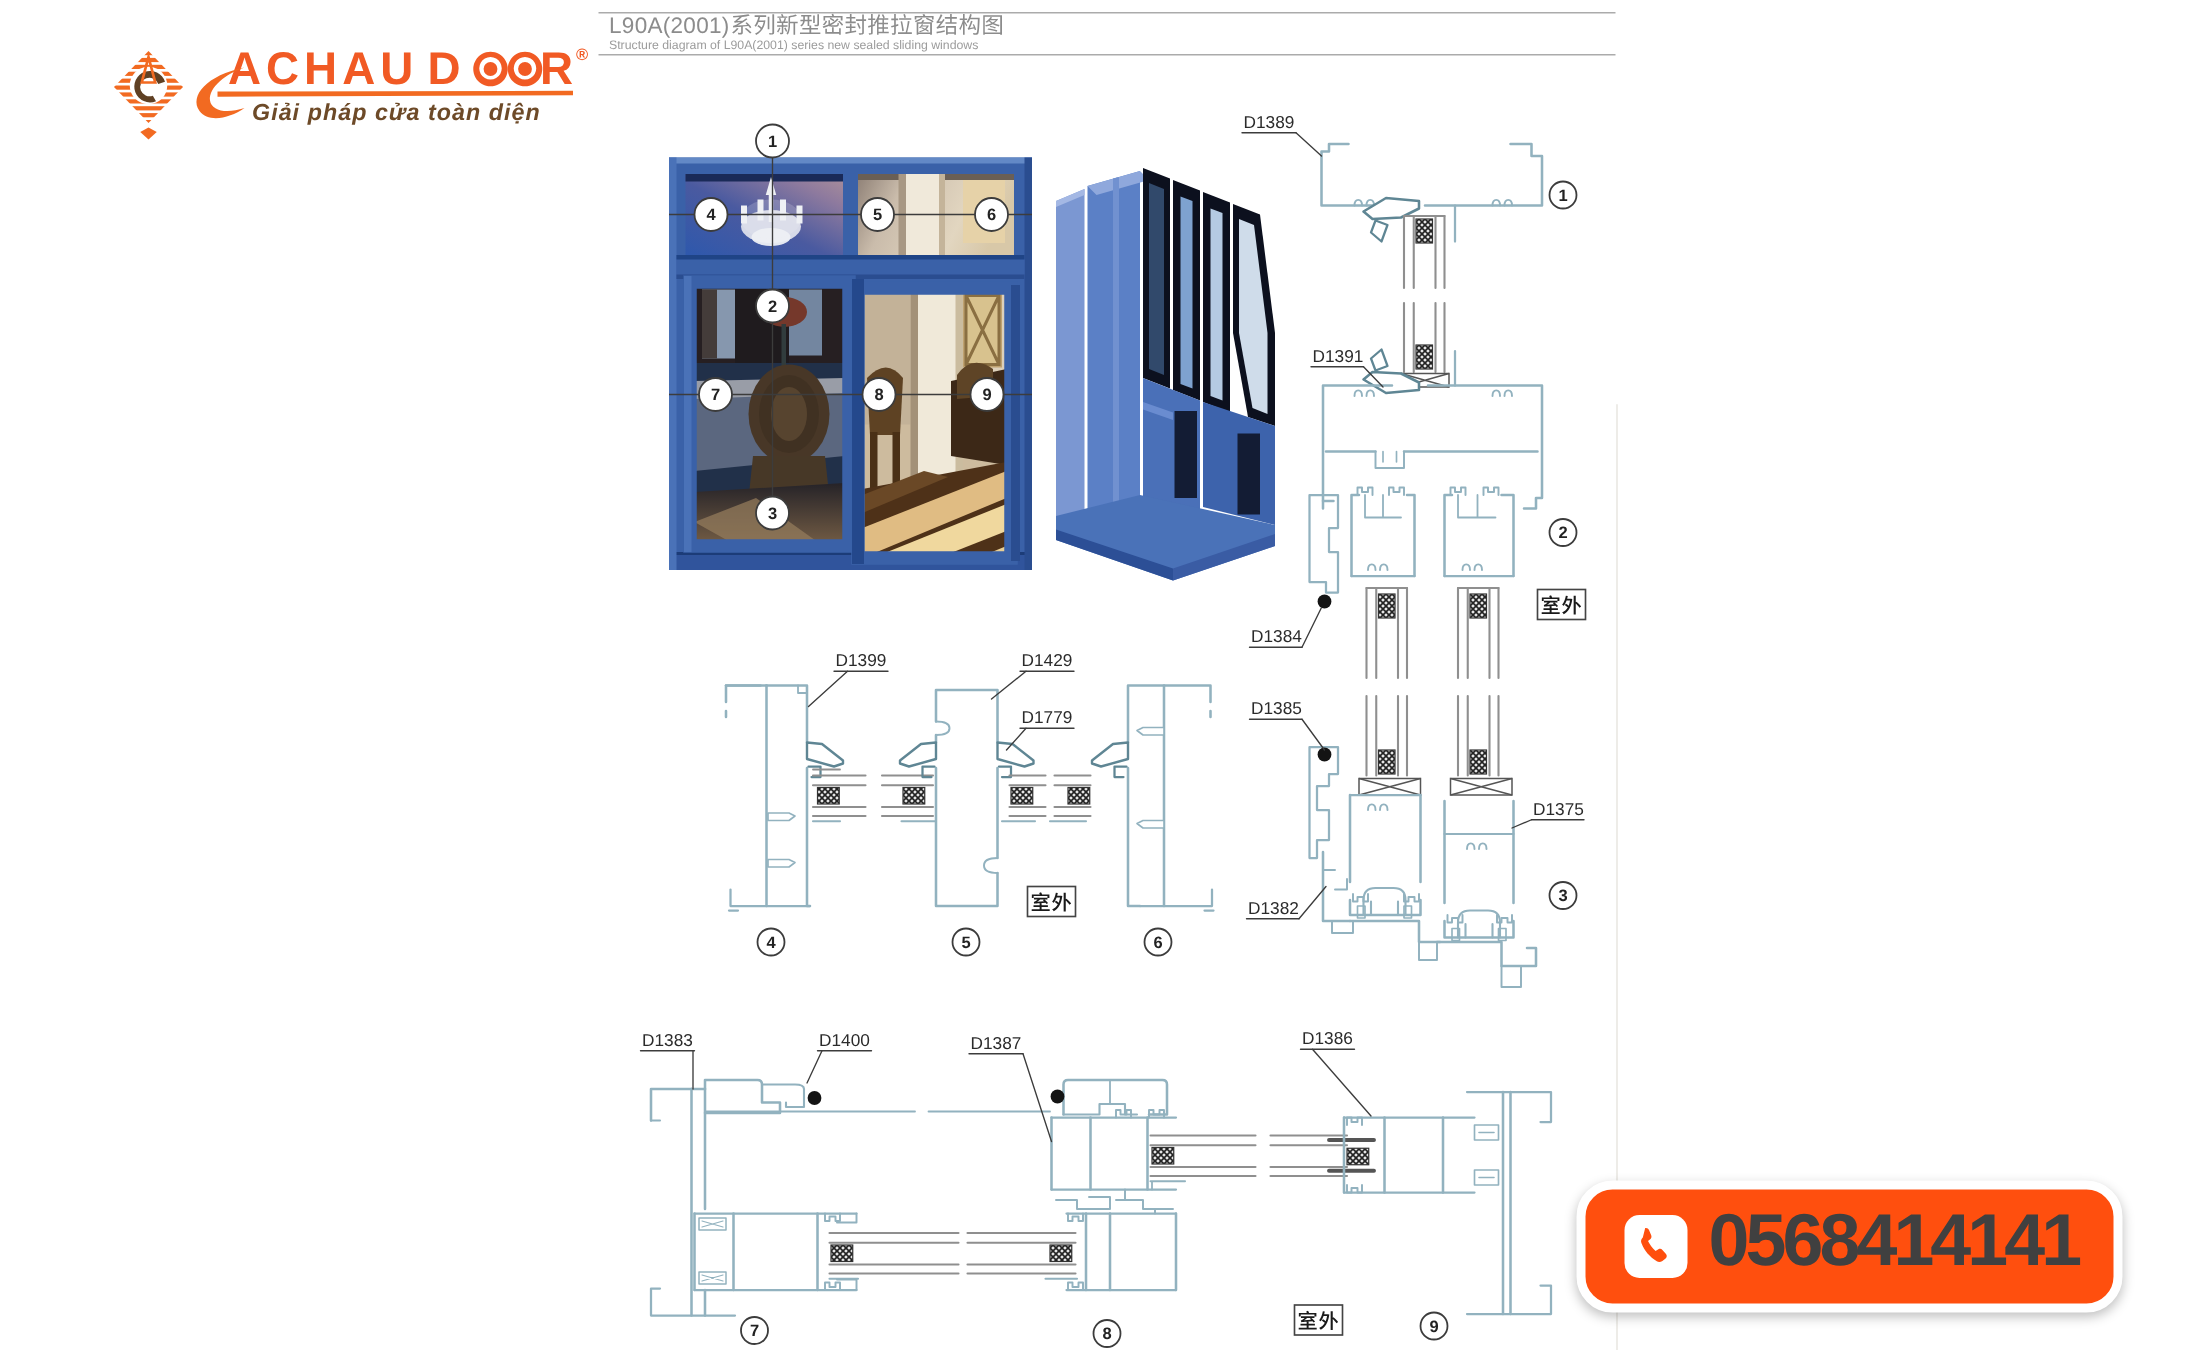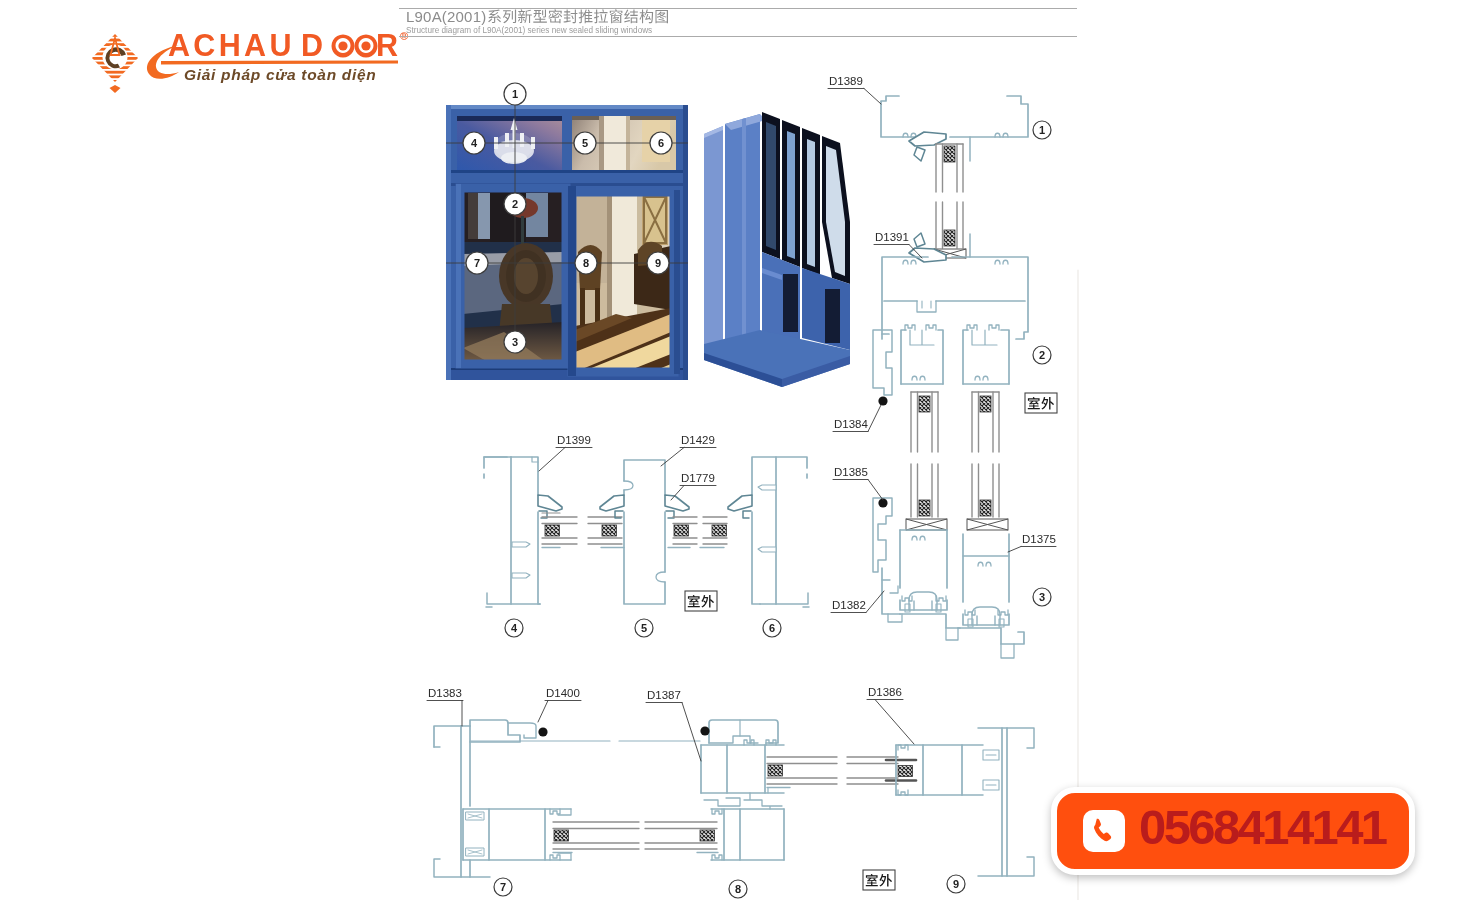--- a/index.html
+++ b/index.html
@@ -1,20 +1,20 @@
 <!DOCTYPE html>
 <html><head><meta charset="utf-8">
 <style>
 html,body{margin:0;padding:0;background:#ffffff;width:1472px;height:900px;overflow:hidden}
 body{position:relative;font-family:"Liberation Sans",sans-serif}
 .abs{position:absolute}
 </style></head>
 <body>
 
-<div class="abs" style="left:16px;top:0;width:420px;height:110px">
+<div class="abs" style="left:0;top:0;width:420px;height:110px">
 <svg width="420" height="110" viewBox="0 0 420 110">
 
   <g>
     <clipPath id="diam">
           <path d="M99 34 L122 58 L99 82 L76 58 Z"></path>
         </clipPath>
     <g clip-path="url(#diam)">
       <g fill="#f26a21">
         <rect x="72" y="34" width="54" height="2.8"></rect>
             <rect x="72" y="38.6" width="54" height="2.8"></rect>
@@ -669,14 +669,14 @@
 </g>
 </svg>
 
 <div class="abs" style="left:1051px;top:787px;width:364px;height:88px">
   <div class="abs" style="left:0;top:0;width:352px;height:76px;background:#ff4f0e;border:6px solid #fff;border-radius:24px;box-shadow:0 3px 8px rgba(0,0,0,0.25)"></div>
 
   <div class="abs" style="left:32px;top:23px;width:42px;height:42px;background:#fff;border-radius:10px"></div>
   <svg class="abs" style="left:37px;top:28px" width="32" height="32" viewBox="0 0 24 24">
     <path d="M6.6 2.8 C7.4 2.6 8.2 3 8.5 3.8 L9.6 6.4 C9.9 7.1 9.7 7.9 9.1 8.4 L8 9.3 C8.8 11 10.2 12.9 11.8 14.2 L13.2 13.4 C13.9 13 14.7 13.1 15.2 13.7 L17 15.8 C17.6 16.5 17.5 17.5 16.8 18 L15.2 19.2 C14.4 19.8 13.3 19.9 12.4 19.4 C8.9 17.3 6.1 14.1 4.7 10.3 C4.3 9.3 4.6 8.2 5.4 7.5 Z" fill="#ff4f0e"></path>
   </svg>
-  <div class="abs" style="left:88px;top:12px;font-size:49px;font-weight:bold;color:#b91c1c;letter-spacing:-2.6px">0568414141</div>
+  <div class="abs" style="left:88px;top:12px;font-size:49px;font-weight:bold;color:#404040;letter-spacing:-2.6px">0568414141</div>
 </div>
 
 </body></html>

